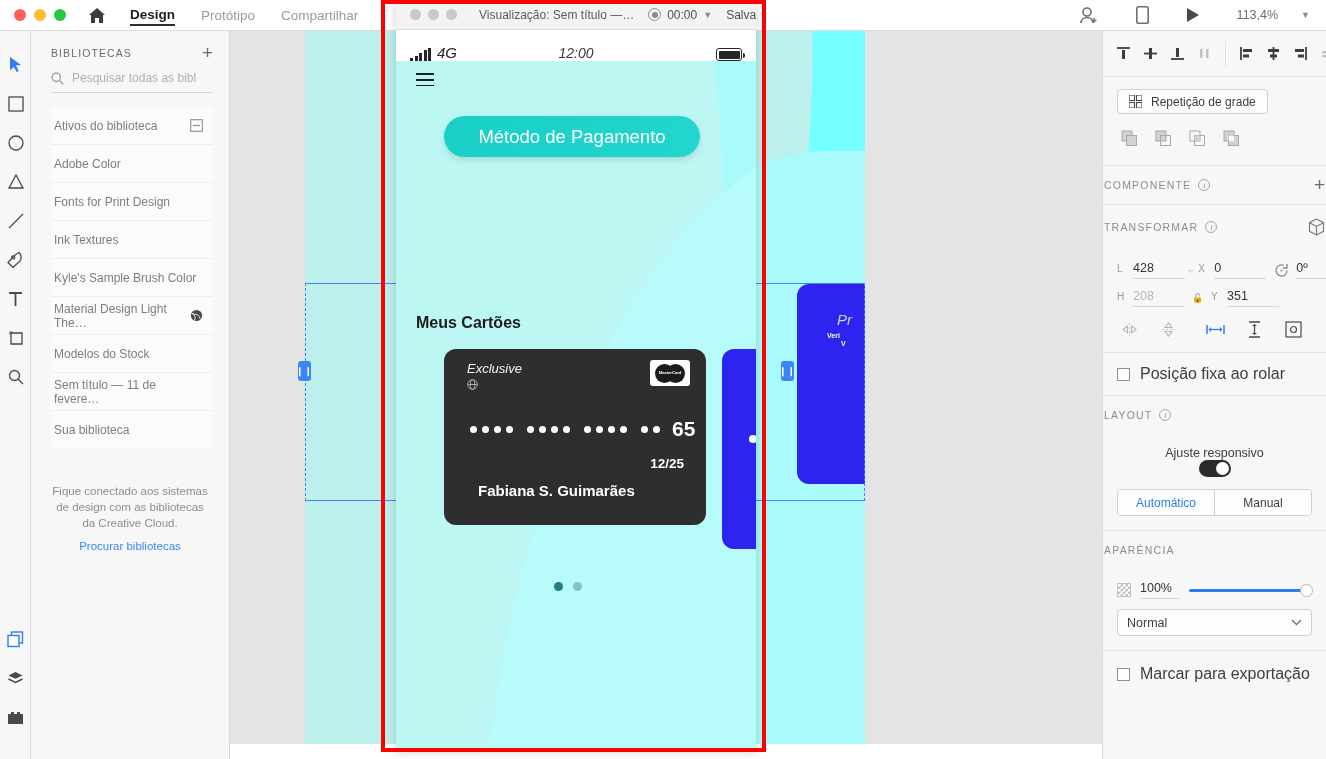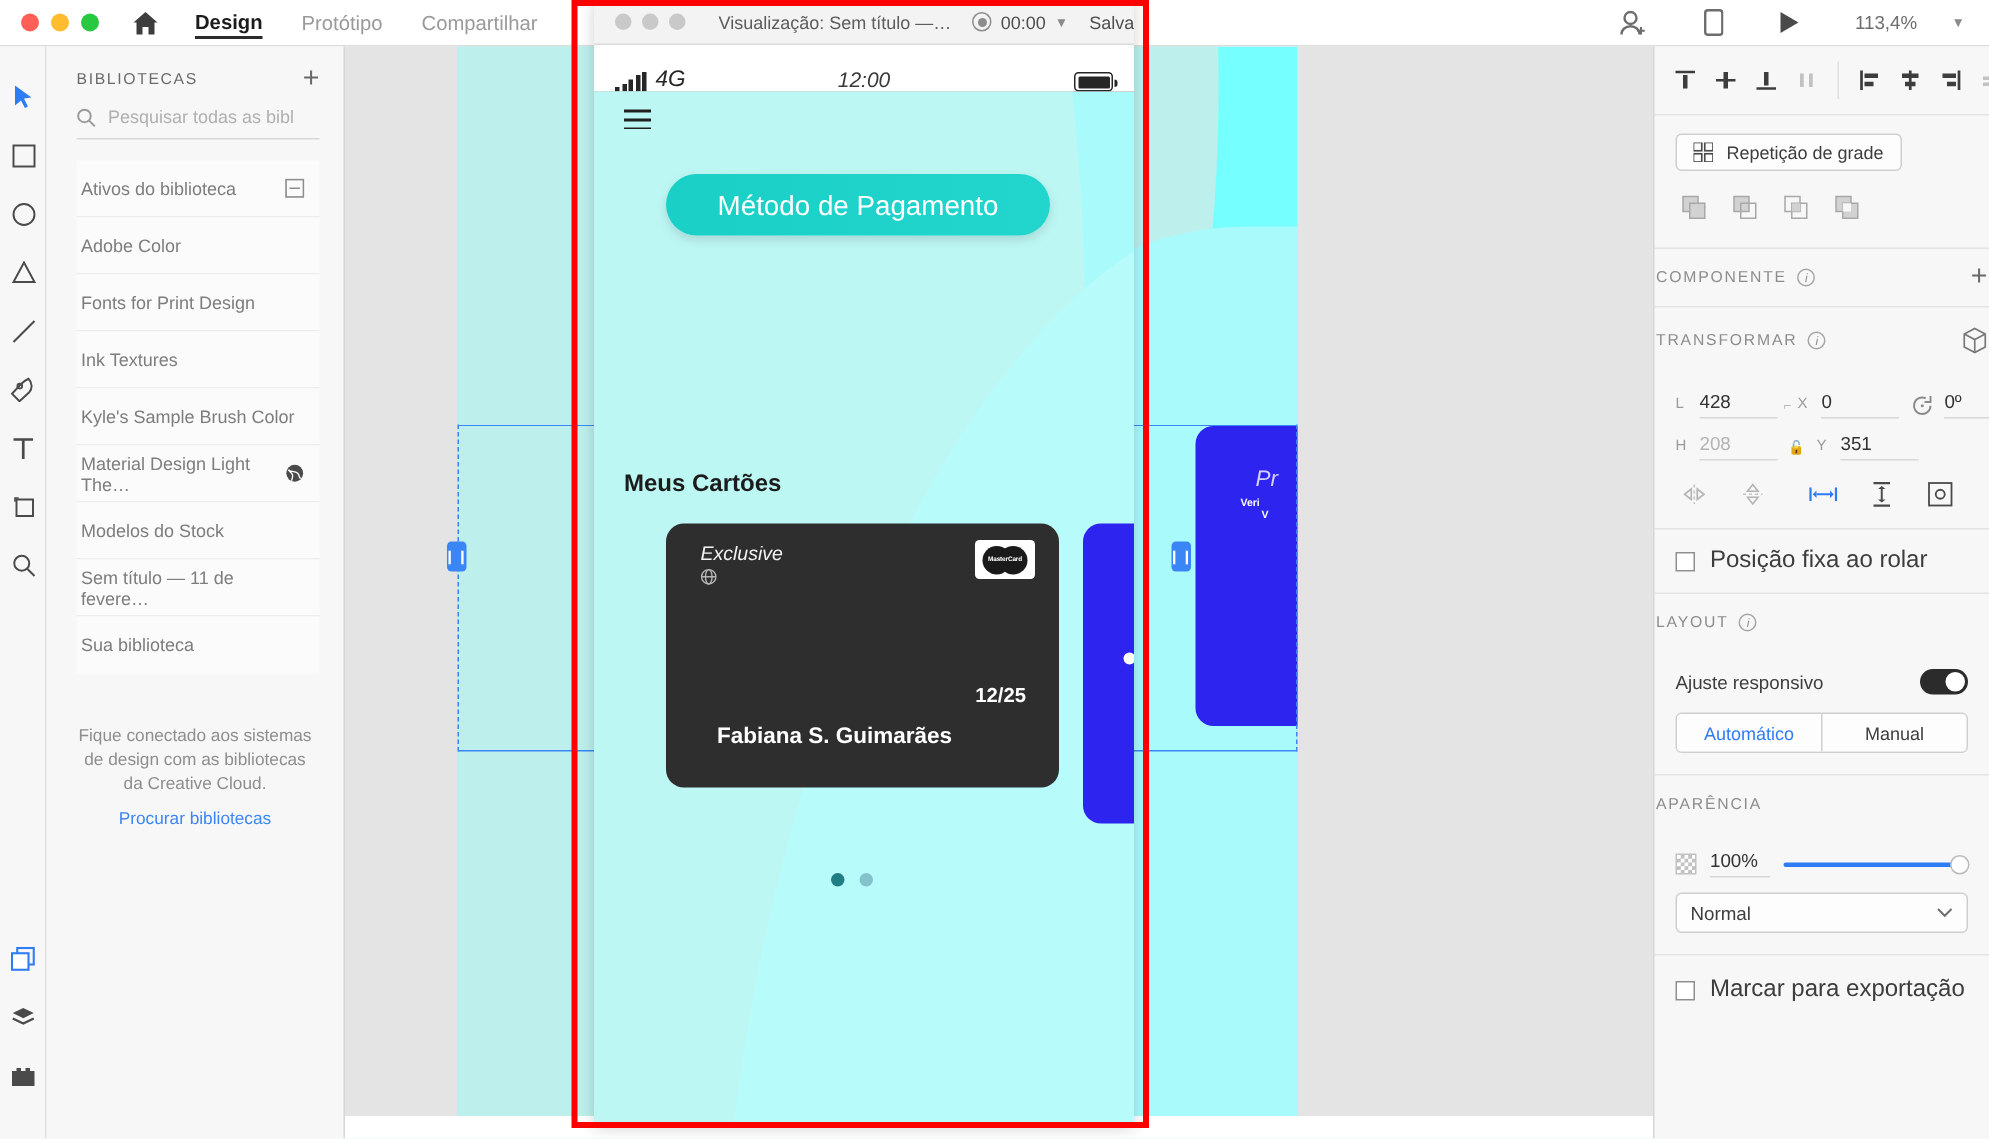--- a/index.html
+++ b/index.html
@@ -263,21 +263,21 @@
   }
   .fld .val.dim { color: #b4b4b4; }
   .linkcol { width: 18px; display: flex; flex-direction: column; align-items: center; color: #b9b9b9; font-size: 9px; }
   .rotfld { display: flex; align-items: center; gap: 7px; margin-left: 4px; }
   .rotfld .val { font-size: 12.5px; color: #333; width: 44px; border-bottom: 1px solid #d8d8d8; padding-bottom: 3px; }
   .iconrow { display: flex; align-items: center; gap: 14px; margin-top: 6px; }
   .chkrow { display: flex; align-items: center; gap: 10px; padding: 12px 14px; }
   .chk { width: 13px; height: 13px; border: 1.4px solid #8f8f8f; background: #fff; }
   .chkrow span { font-size: 16px; color: #3d3d3d; }
   .lay { padding: 2px 14px 14px 14px; border-bottom: 1px solid #e3e3e3; }
-  .layrow { display: flex; align-items: center; justify-content: space-between; padding: 10px 0 12px 0; }
+  .layrow { display: flex; align-items: center; justify-content: space-between; padding: 10px 0 12px 0; flex-direction: column; }
   .layrow span { font-size: 12.5px; color: #3d3d3d; }
   .toggle { width: 32px; height: 17px; background: #2b2b2b; border-radius: 10px; position: relative; cursor: default; }
   .toggle i { position: absolute; right: 2px; top: 2px; width: 13px; height: 13px; background: #fff; border-radius: 50%; }
   .segs { display: flex; border: 1px solid #cfcfcf; border-radius: 4px; overflow: hidden; }
   .seg {
     flex: 1; height: 25px; display: flex; align-items: center; justify-content: center;
     font-size: 12px; color: #3d3d3d; background: #fdfdfd; cursor: default;
   }
   .seg.active { color: #2f7df4; }
   .seg + .seg { border-left: 1px solid #cfcfcf; }
@@ -565,20 +565,45 @@
               <path d="M.9 5.5h9.2" stroke="#b5b5b5" stroke-width=".9"></path>
             </svg>
         </span>
         <div class="cc-mc">
           <span class="mcmark">
             <i class="l"></i>
               <i class="r"></i>
             <b>MasterCard</b>
           </span>
         </div>
+        <div class="cc-num">
+          <span class="grp">
+              <u></u>
+              <u></u>
+              <u></u>
+              <u></u>
+            </span>
+          <span class="grp">
+              <u></u>
+              <u></u>
+              <u></u>
+              <u></u>
+            </span>
+          <span class="grp">
+              <u></u>
+              <u></u>
+              <u></u>
+              <u></u>
+            </span>
+          <span class="grp">
+              <u></u>
+              <u></u>
+            </span>
+          <span class="cc-last">65</span>
+        </div>
         <span class="cc-exp">12/25</span>
         <span class="cc-name">Fabiana S. Guimarães</span>
       </div>
 
       <div class="bcard">
         <span class="bc-dot"></span>
       </div>
 
       <div class="pager">
         <i class="on"></i>

